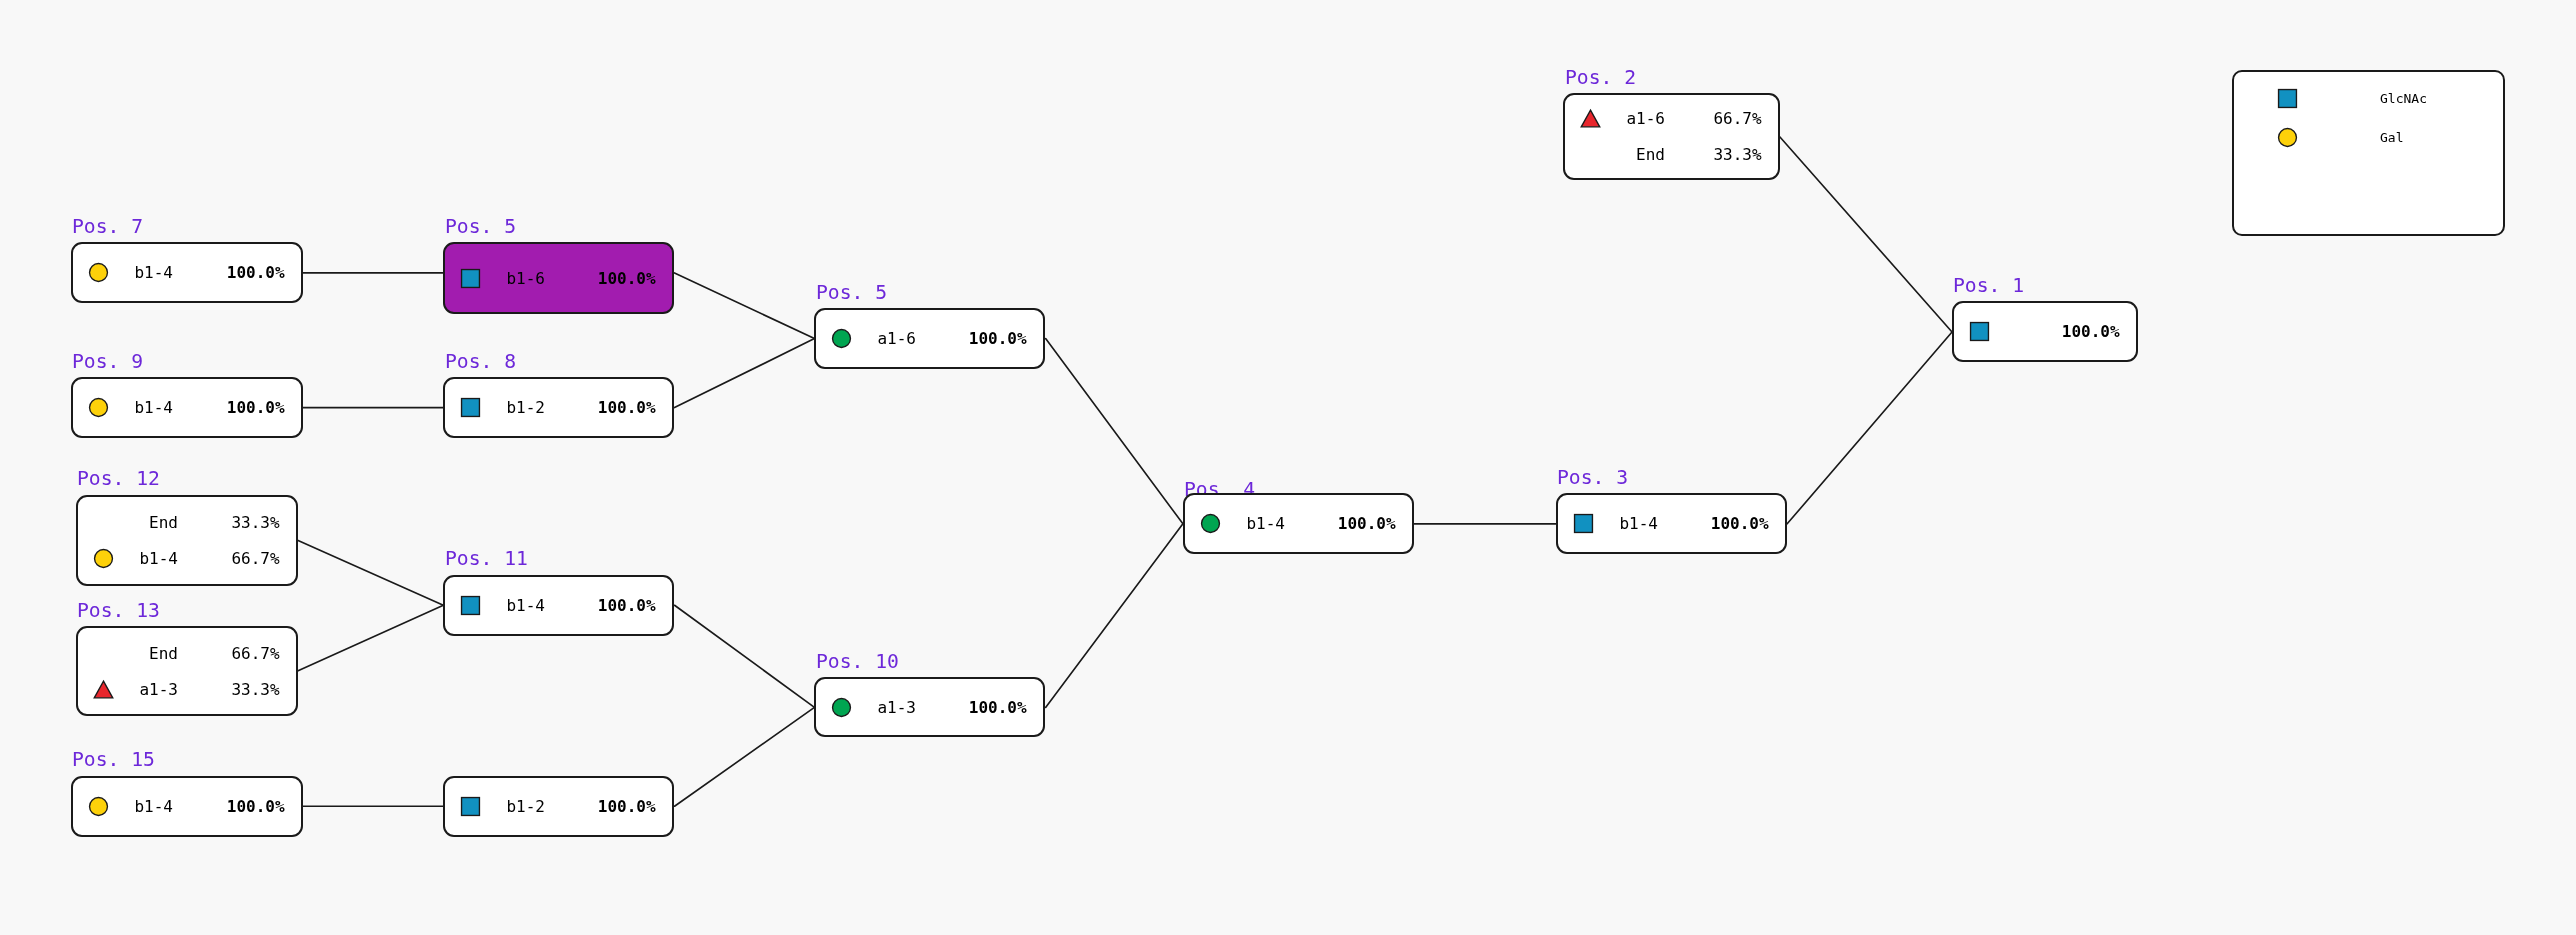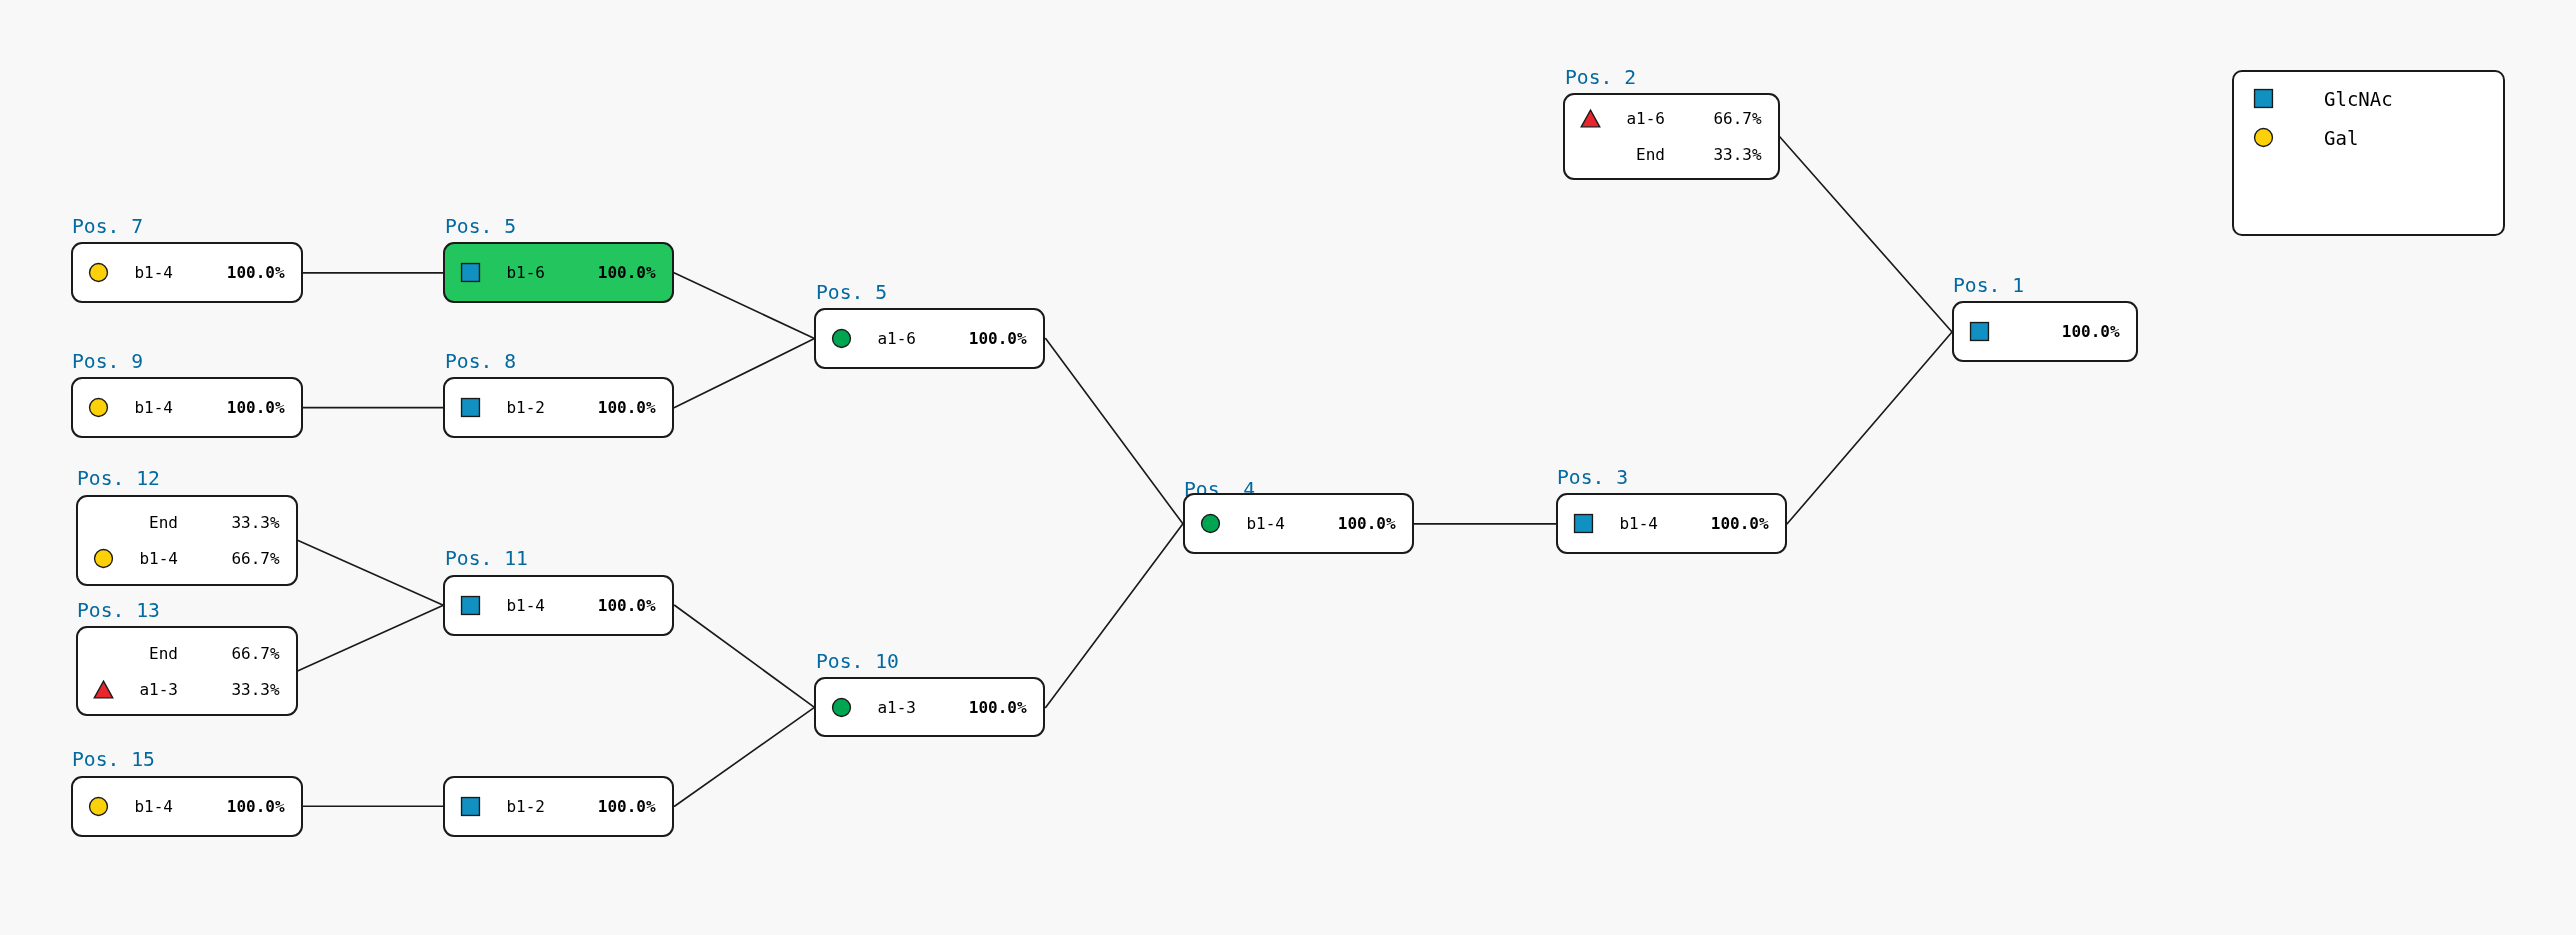--- a/index.html
+++ b/index.html
@@ -24,21 +24,21 @@
   .edge {
     stroke: #1a1a1a;
     stroke-width: 2.5;
     stroke-linecap: round;
   }
   .node-title {
     position: absolute;
     font-size: 19.7px;
     line-height: 21px;
     white-space: pre;
-    color: #0369a1;
+    color: #6d28d9;
   }
   .node-box {
     position: absolute;
     box-sizing: border-box;
     background: #ffffff;
     border: 2px solid #1a1a1a;
     border-radius: 11px;
     display: flex;
     flex-direction: column;
     justify-content: center;
@@ -74,23 +74,24 @@
     box-sizing: border-box;
     background: #ffffff;
     border: 2px solid #1a1a1a;
     border-radius: 9.9px;
     padding-top: 7.2px;
   }
   .legend-item {
     display: flex;
     align-items: center;
     height: 39px;
-    padding-left: 19px;
-    font-size: 19px;
+    padding-left: 43px;
+    font-size: 13px;
     white-space: pre;
+    gap: 32px;
   }
   .legend-item .label { margin-left: 50px; }
 </style>
 </head>
 <body style="background: rgb(248, 248, 248);">
 
 <div id="canvas" style="background: rgb(248, 248, 248);">
   <svg id="edges" viewBox="0 0 3922 1425">
       <line x1="461" y1="415.5" x2="675" y2="415.5" class="edge" stroke="#1a1a1a"></line>
       <line x1="461" y1="620.5" x2="675" y2="620.5" class="edge" stroke="#1a1a1a"></line>
@@ -133,21 +134,21 @@
               <circle cx="17" cy="17" r="14.5" fill="#00a551" stroke="#1a1a1a" stroke-width="2.2"></circle>
             </svg></span><span class="linkage">b1-4</span><span class="percent bold">100.0%</span></div>
       </div>
       <div class="node-title" style="left: 816px; top: 282px;">Pos. 5</div>
       <div class="node-box" style="left: 814px; top: 308px; width: 231px; height: 61px; background: rgb(255, 255, 255); border-color: rgb(26, 26, 26);">
         <div class="node-row"><span class="icon-slot"><svg width="21" height="21" viewBox="0 0 34 34">
               <circle cx="17" cy="17" r="14.5" fill="#00a551" stroke="#1a1a1a" stroke-width="2.2"></circle>
             </svg></span><span class="linkage">a1-6</span><span class="percent bold">100.0%</span></div>
       </div>
       <div class="node-title" style="left: 445px; top: 216px;">Pos. 5</div>
-      <div class="node-box" style="left: 443px; top: 242px; width: 231px; height: 61px; background: #22c55e; border-color: rgb(26, 26, 26);">
+      <div class="node-box" style="left: 443px; top: 242px; width: 231px; height: 72px; background: #a21caf; border-color: rgb(26, 26, 26);">
         <div class="node-row"><span class="icon-slot"><svg width="21" height="21" viewBox="0 0 34 34">
               <rect x="2.5" y="2.5" width="29" height="29" fill="#1191c1" stroke="#1a1a1a" stroke-width="2.2"></rect>
             </svg></span><span class="linkage">b1-6</span><span class="percent bold">100.0%</span></div>
       </div>
       <div class="node-title" style="left: 72px; top: 216px;">Pos. 7</div>
       <div class="node-box" style="left: 71px; top: 242px; width: 232px; height: 61px; background: rgb(255, 255, 255); border-color: rgb(26, 26, 26);">
         <div class="node-row"><span class="icon-slot"><svg width="21" height="21" viewBox="0 0 34 34">
               <circle cx="17" cy="17" r="14.5" fill="#fdd10a" stroke="#1a1a1a" stroke-width="2.2"></circle>
             </svg></span><span class="linkage">b1-4</span><span class="percent bold">100.0%</span></div>
       </div>

